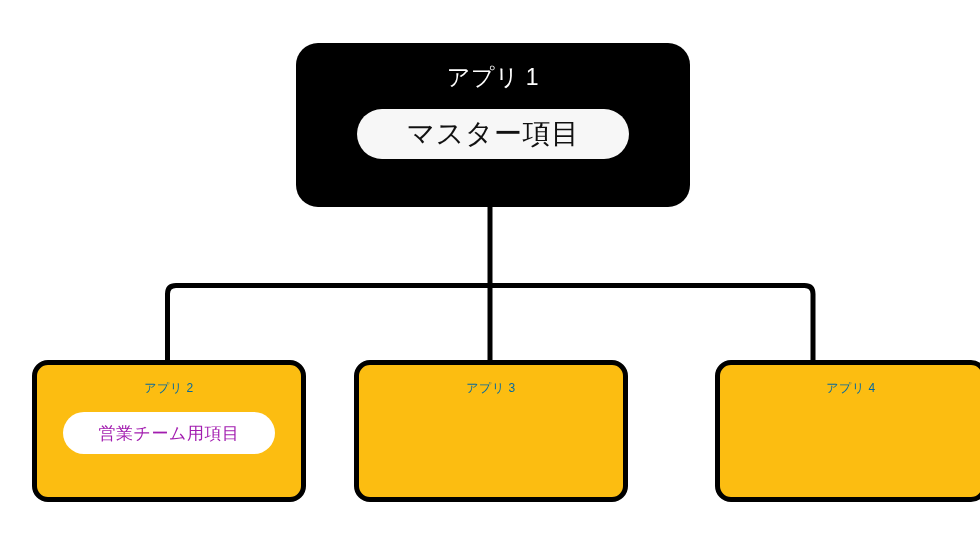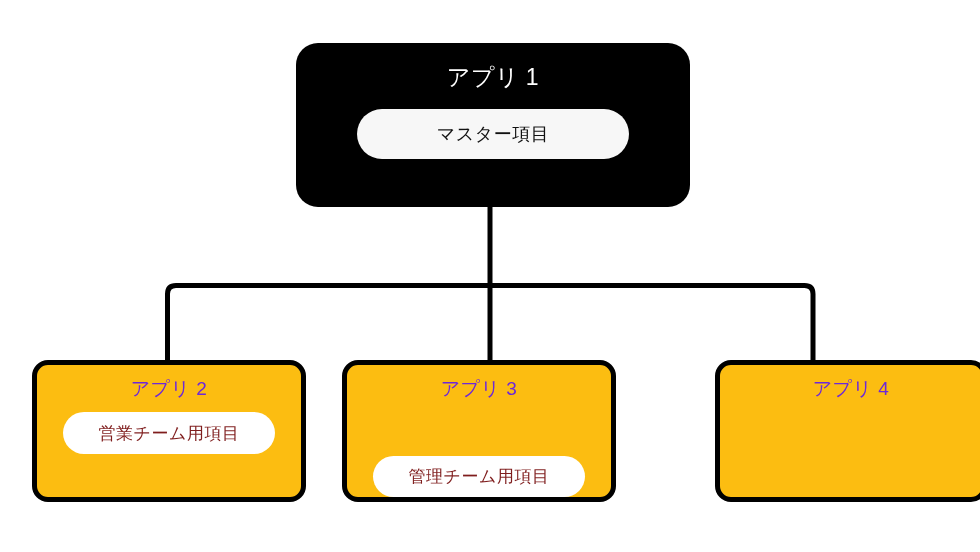--- a/index.html
+++ b/index.html
@@ -60,58 +60,58 @@
   .node-root .node-pill {
     margin-top: 18px;
     width: 272px;
     height: 50px;
     background: #f7f7f7;
     border-radius: 25px;
     display: flex;
     align-items: center;
     justify-content: center;
     color: #111111;
-    font-size: 18px;
+    font-size: 28px;
     letter-spacing: 0.5px;
   }
 
   
   .node-child {
     top: 360px;
     height: 142px;
     background: #fcbd11;
     border: 5px solid #000000;
     border-radius: 16px;
     padding-top: 13px;
   }
   .node-child .node-title {
-    color: #6d28d9;
-    font-size: 19px;
+    color: #0369a1;
+    font-size: 12px;
     line-height: 21px;
     font-weight: 400;
     letter-spacing: 0.5px;
   }
   .node-child .node-pill {
     margin-top: 13px;
     height: 42px;
     background: #ffffff;
     border-radius: 21px;
     display: flex;
     align-items: center;
     justify-content: center;
-    color: #7f1d1d;
+    color: #a21caf;
     font-size: 17px;
     letter-spacing: 0.5px;
     padding: 0 16px;
     box-sizing: border-box;
     white-space: nowrap;
   }
 
   #node-app2 { left: 32px;  width: 274px; }
-  #node-app3 { left: 342px; width: 274px; gap: 44px; }
+  #node-app3 { left: 354px; width: 274px; }
   #node-app4 { left: 715px; width: 272px; }
 
   #node-app2 .node-pill { width: 212px; }
   #node-app3 .node-pill { width: 212px; }
   #node-app4 .node-pill { width: 238px; }
 </style>
 </head>
 <body>
 
 <div id="diagram">
@@ -131,20 +131,19 @@
     <div class="node-pill">マスター項目</div>
   </div>
 
   <div class="node node-child" id="node-app2">
     <div class="node-title">アプリ 2</div>
     <div class="node-pill">営業チーム用項目</div>
   </div>
 
   <div class="node node-child" id="node-app3">
     <div class="node-title">アプリ 3</div>
-    <div class="node-pill">管理チーム用項目</div>
   </div>
 
   <div class="node node-child" id="node-app4">
     <div class="node-title">アプリ 4</div>
   </div>
 
 </div>
 
 </body></html>

